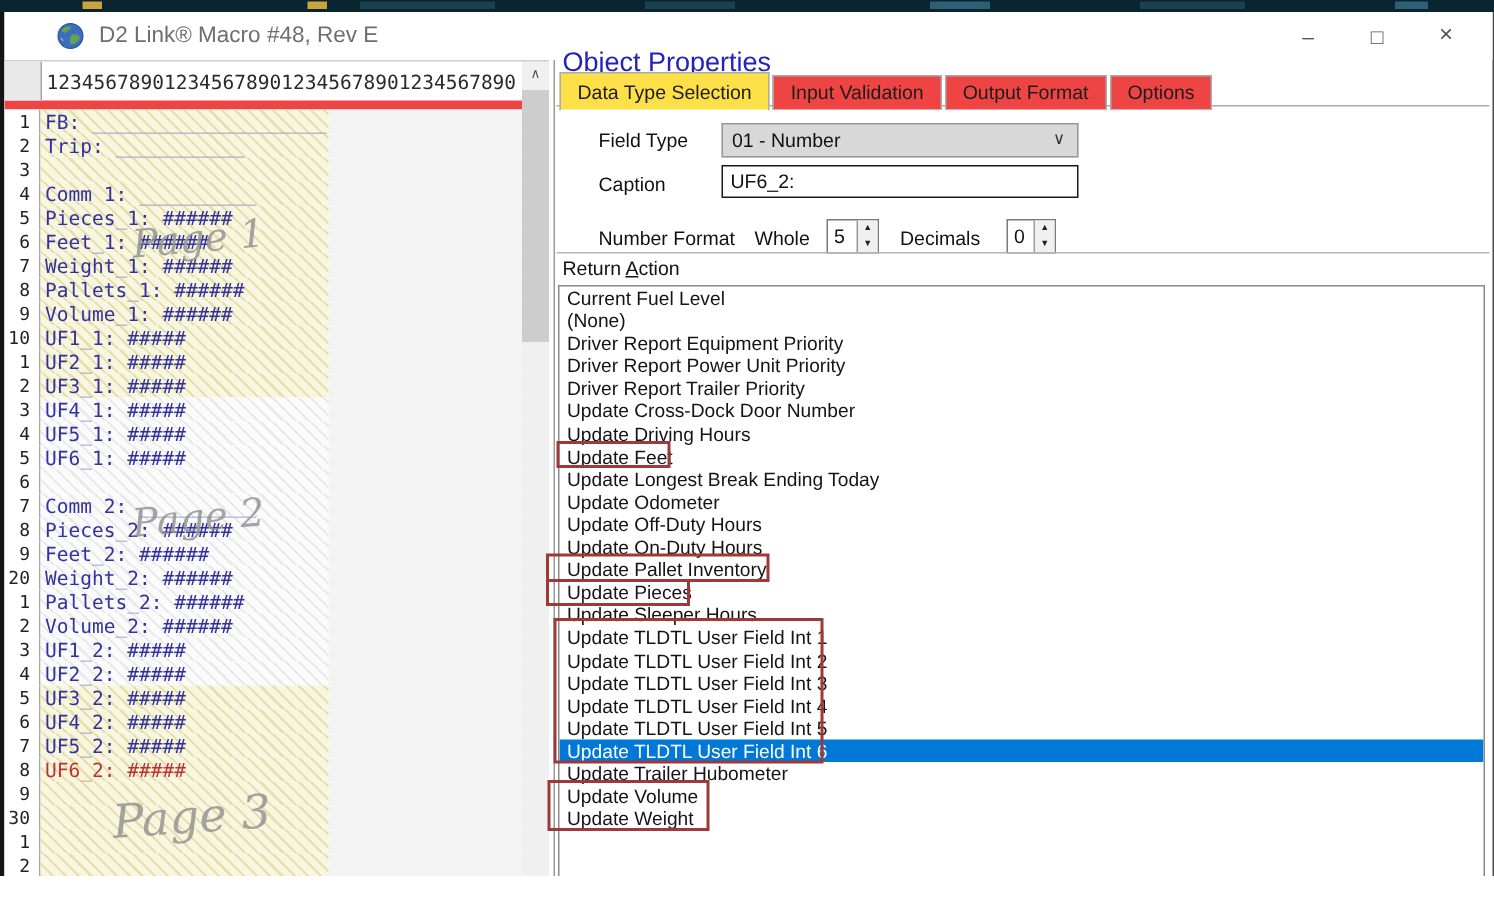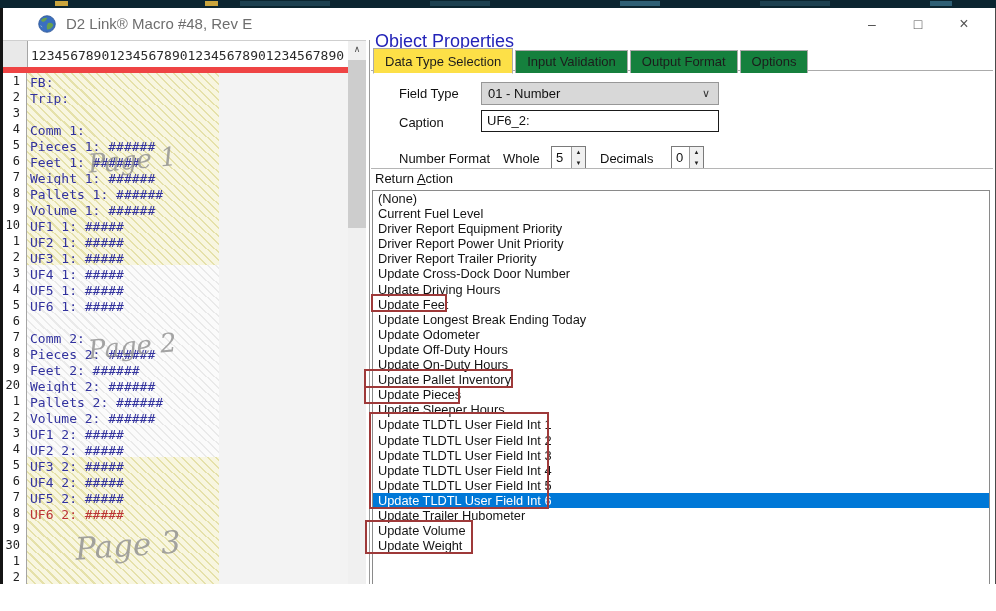--- a/index.html
+++ b/index.html
@@ -42,21 +42,21 @@
   .sb-btn{position:absolute;left:0;width:18px;height:17px;text-align:center;font-size:9px;color:#505050;line-height:17px;}
   .sb-up{top:0;}
   .sb-down{bottom:0;}
   .sb-thumb{position:absolute;left:0;top:19px;width:18px;height:168px;background:#cdcdcd;}
   .pane-divider{position:absolute;left:369px;top:40px;width:1px;height:567px;background:#9a9a9a;}
 
   
   .props{position:absolute;left:371px;top:30px;width:622px;height:577px;background:#fff;}
   .props-header{position:absolute;left:4px;top:1px;font-size:18px;color:#2323b8;}
   .tabs{position:absolute;left:2px;top:17px;display:flex;align-items:flex-end;z-index:2;}
-  .tab{font-size:13px;color:#1c1c1c;padding:3px 11px 4px 11px;border:1px solid #ababab;border-bottom:none;background:#15803d;margin-right:2px;white-space:nowrap;}
+  .tab{font-size:13px;color:#1c1c1c;padding:3px 11px 4px 11px;border:1px solid #ababab;border-bottom:none;background:#ef4444;margin-right:2px;white-space:nowrap;}
   .tab.active{background:#fde047;padding-top:5px;position:relative;top:1px;border-bottom:1px solid #fff;}
   .tabbar-line{position:absolute;left:0;top:40px;width:622px;height:1px;background:#ababab;}
 
   .lbl{position:absolute;font-size:13px;color:#111;white-space:nowrap;}
   .combo{position:absolute;left:110px;top:52px;width:238px;height:23px;background:#d8d8d8;border:1px solid #979797;box-sizing:border-box;font-size:13px;line-height:21px;padding-left:6px;color:#111;}
   .combo-chev{position:absolute;right:8px;top:0;font-size:11px;color:#333;line-height:21px;}
   .textinput{position:absolute;left:110px;top:80px;width:238px;height:22px;background:#fff;border:1px solid #1a1a1a;box-sizing:border-box;font-size:13px;line-height:20px;padding-left:5px;color:#111;}
   .spin{position:absolute;top:116px;height:23px;border:1px solid #7a7a7a;box-sizing:border-box;display:flex;background:#fff;}
   .spin-whole{left:180px;width:35px;}
   .spin-dec{left:300px;width:33px;}
@@ -380,23 +380,23 @@
         <div class="spin-b">▲</div>
         <div class="spin-b">▼</div>
       </div>
     </div>
 
     <div class="sep"></div>
     <div class="ra-label"><span>Return </span><u>A</u><span>ction</span></div>
 
     <div class="listbox" id="ra-list">
 
+        <div class="li"><span>Current Fuel Level</span></div>
+
         <div class="li"><span>(None)</span></div>
-
-        <div class="li"><span>Current Fuel Level</span></div>
 
         <div class="li"><span>Driver Report Equipment Priority</span></div>
 
         <div class="li"><span>Driver Report Power Unit Priority</span></div>
 
         <div class="li"><span>Driver Report Trailer Priority</span></div>
 
         <div class="li"><span>Update Cross-Dock Door Number</span></div>
 
         <div class="li"><span>Update Driving Hours</span></div>

